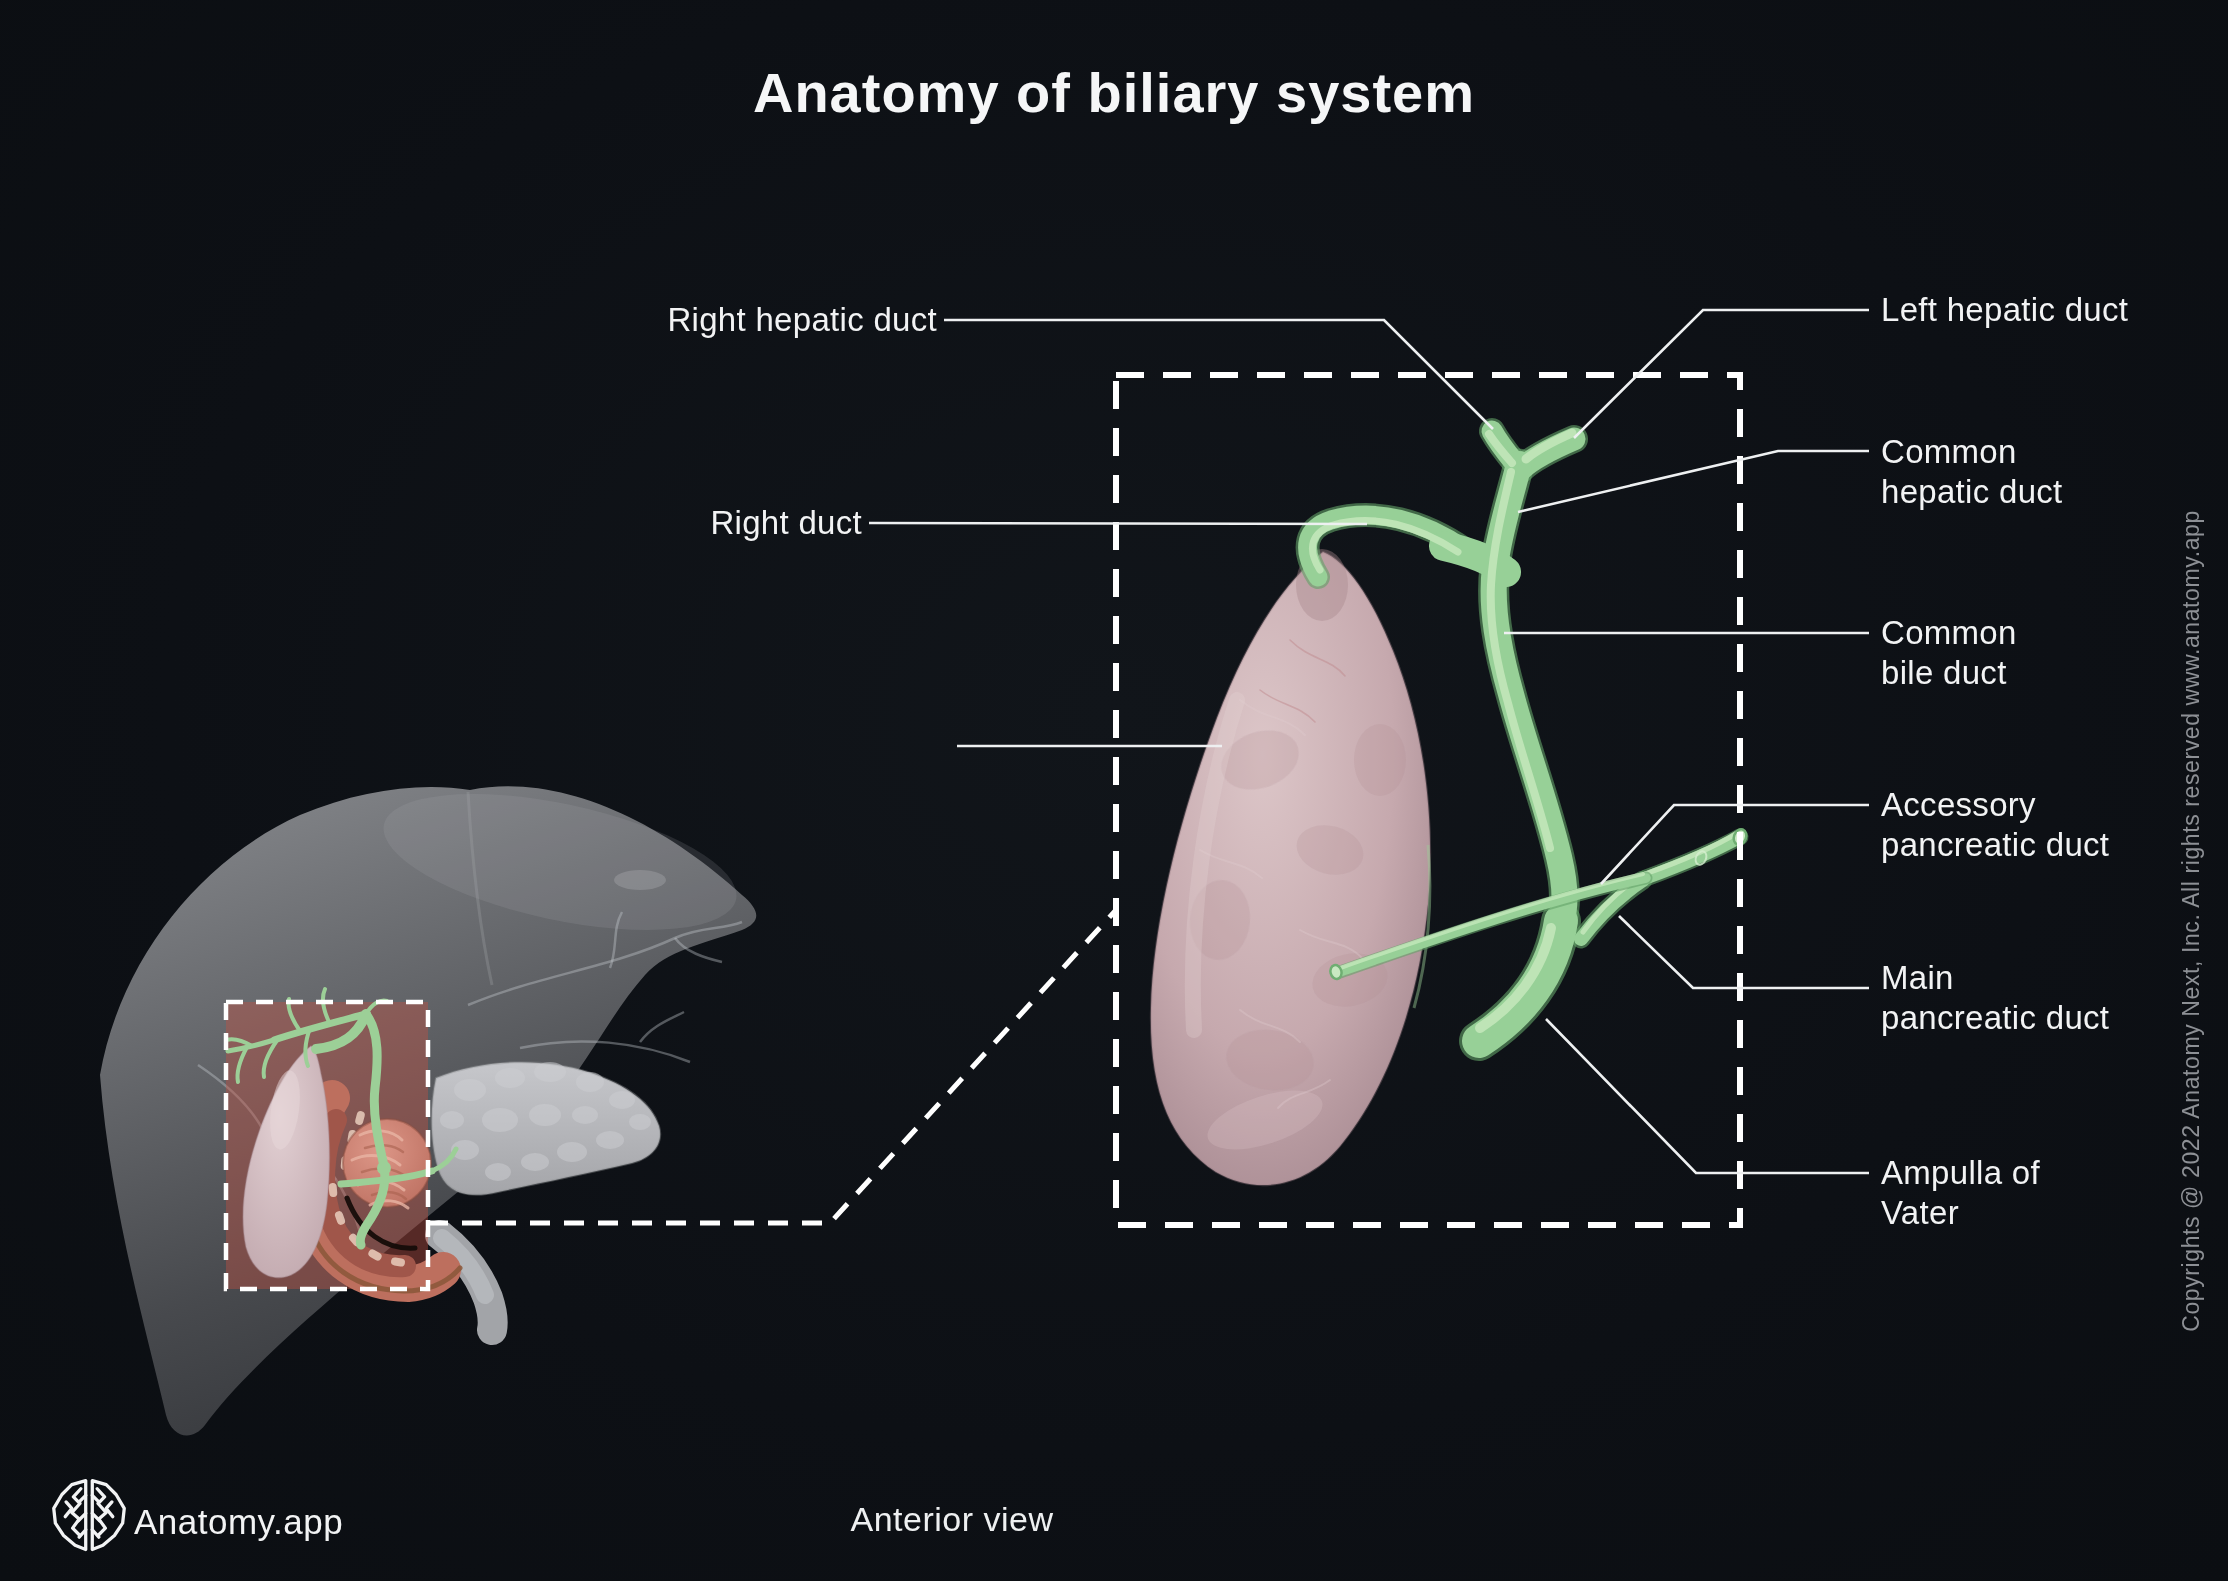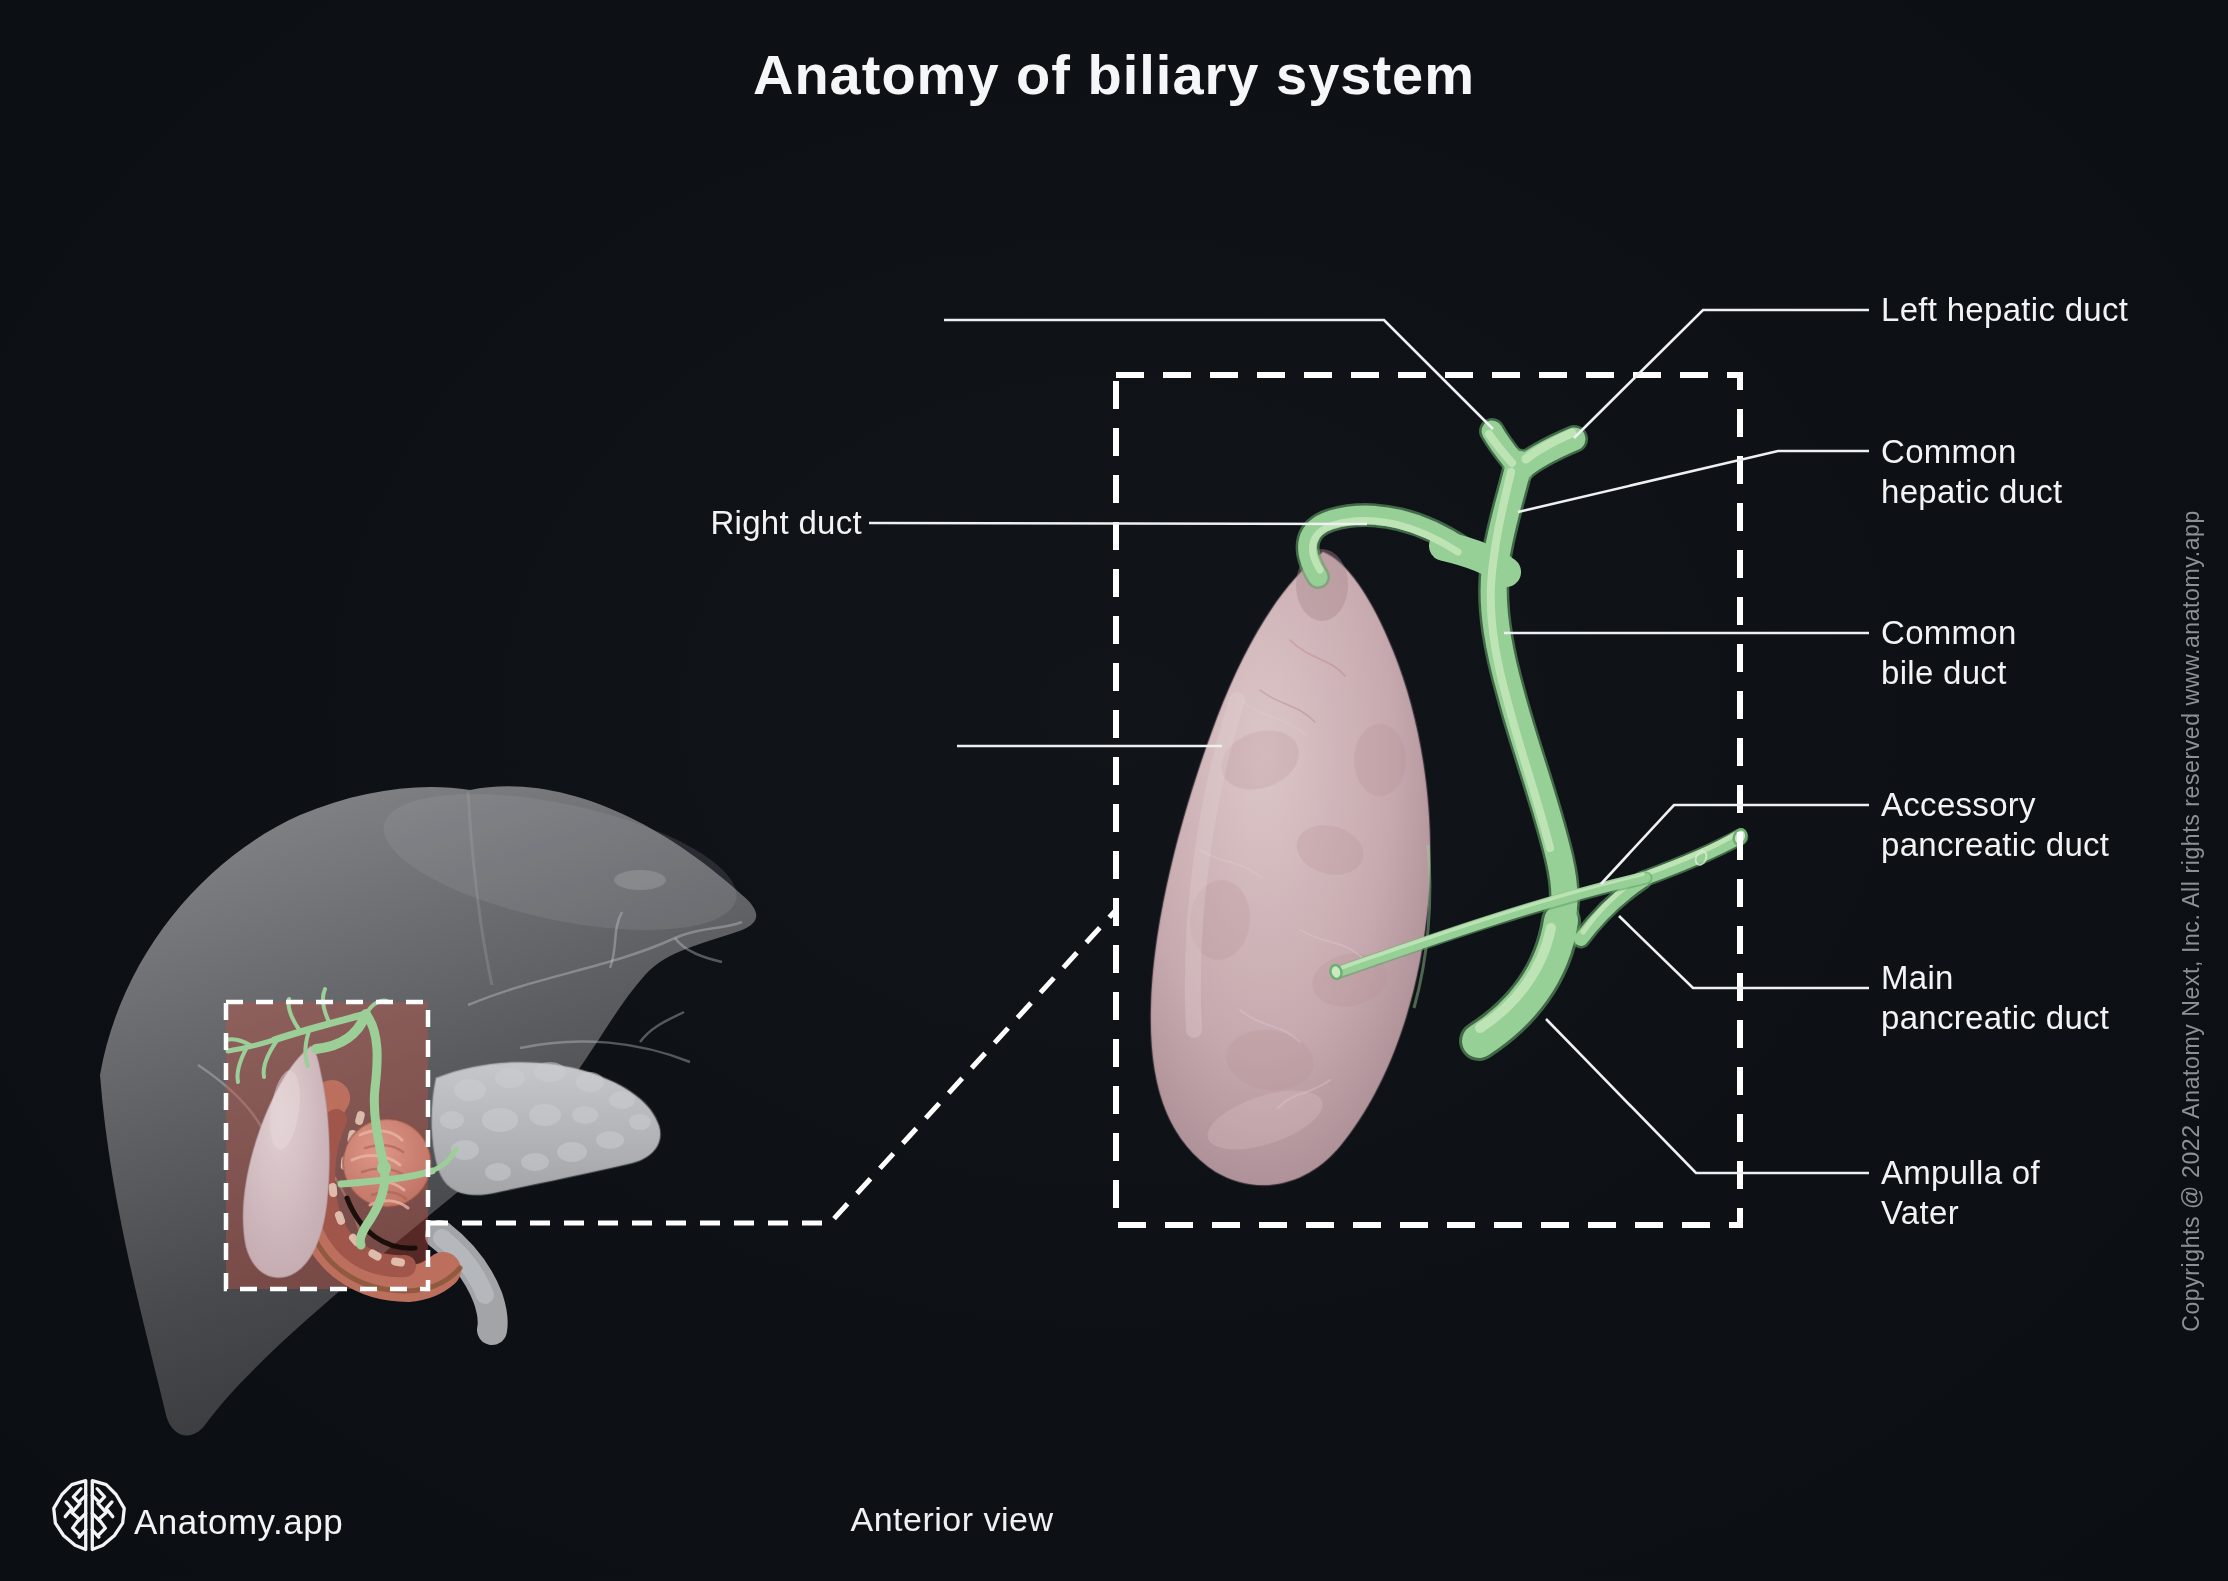--- a/index.html
+++ b/index.html
@@ -3,21 +3,21 @@
 <meta charset="utf-8">
 <style>
   html,body{margin:0;padding:0;background:#0c0f13;}
   .stage{
     position:relative;width:2228px;height:1581px;overflow:hidden;
     background:radial-gradient(ellipse at 50% 45%, #11151a 0%, #0d1015 60%, #0b0e12 100%);
     font-family:"Liberation Sans", sans-serif;
   }
   .artwork{position:absolute;left:0;top:0;width:2228px;height:1581px;}
   .page-title{
-    position:absolute;left:0;top:42px;width:2228px;text-align:center;
+    position:absolute;left:0;top:60px;width:2228px;text-align:center;
     font-size:56px;font-weight:bold;color:#f5f6f7;letter-spacing:1px;
   }
   .label{
     position:absolute;color:#f2f3f4;font-size:33px;line-height:40px;
     white-space:pre-line;letter-spacing:.3px;
   }
   .label.left{width:440px;text-align:right;}
   .label.right{width:420px;text-align:left;}
   .view-caption{
     position:absolute;left:0;top:1500px;width:1904px;text-align:center;
@@ -287,20 +287,21 @@
       <path d="M 1869 451 L 1778 451 L 1518 512"></path>
       <path d="M 1869 633 L 1504 633"></path>
       <path d="M 1869 805 L 1674 805 L 1601 884"></path>
       <path d="M 1869 988 L 1693 988 L 1619 916"></path>
       <path d="M 1869 1173 L 1696 1173 L 1546 1019"></path>
     </g>
   </svg>
 
   <div class="page-title">Anatomy of biliary system</div>
 
+  <div class="label left" style="left:497px;top:300px;">Right hepatic duct</div>
   <div class="label left" style="left:422px;top:503px;">Right duct</div>
 
   <div class="label right" style="left:1881px;top:290px;">Left hepatic duct</div>
   <div class="label right" style="left:1881px;top:432px;">Common
 hepatic duct</div>
   <div class="label right" style="left:1881px;top:613px;">Common
 bile duct</div>
   <div class="label right" style="left:1881px;top:785px;">Accessory
 pancreatic duct</div>
   <div class="label right" style="left:1881px;top:958px;">Main

